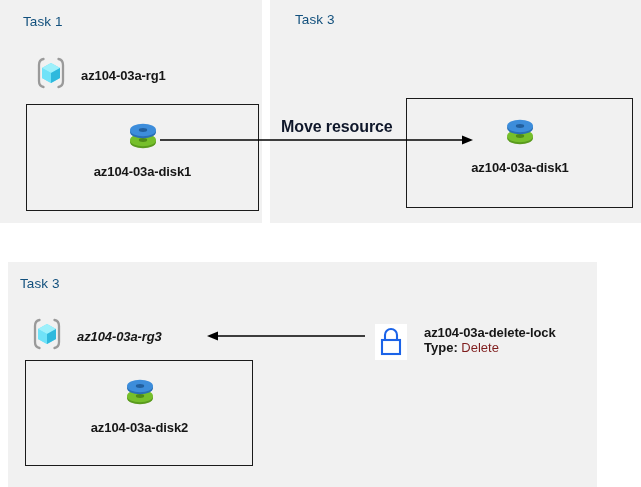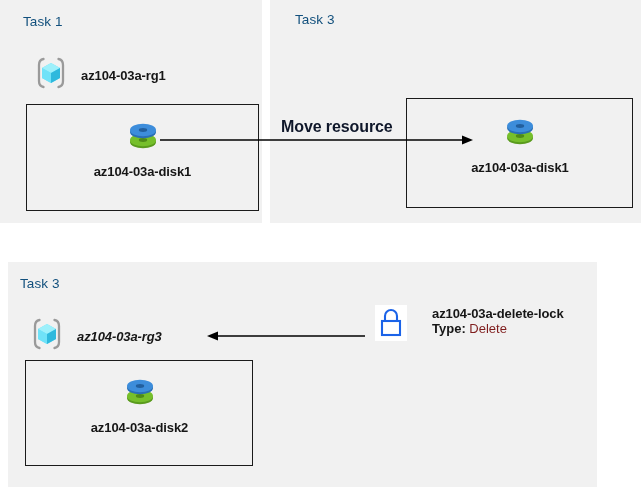--- a/index.html
+++ b/index.html
@@ -111,24 +111,24 @@
     color: #0f172a;
     white-space: nowrap;
     letter-spacing: -0.1px;
   }
   #caption-move { left: 281px; top: 118px; }
 
   
   #lock-item {
     position: absolute;
     left: 375px;
-    top: 305px;
+    top: 324px;
     display: flex;
     align-items: flex-start;
-    gap: 25px;
+    gap: 17px;
     white-space: nowrap;
     justify-content: center;
   }
   .lock-icon-wrap {
     background: #ffffff;
     padding: 2px 3px;
     display: block;
     line-height: 0;
   }
   .lock-text-block {

